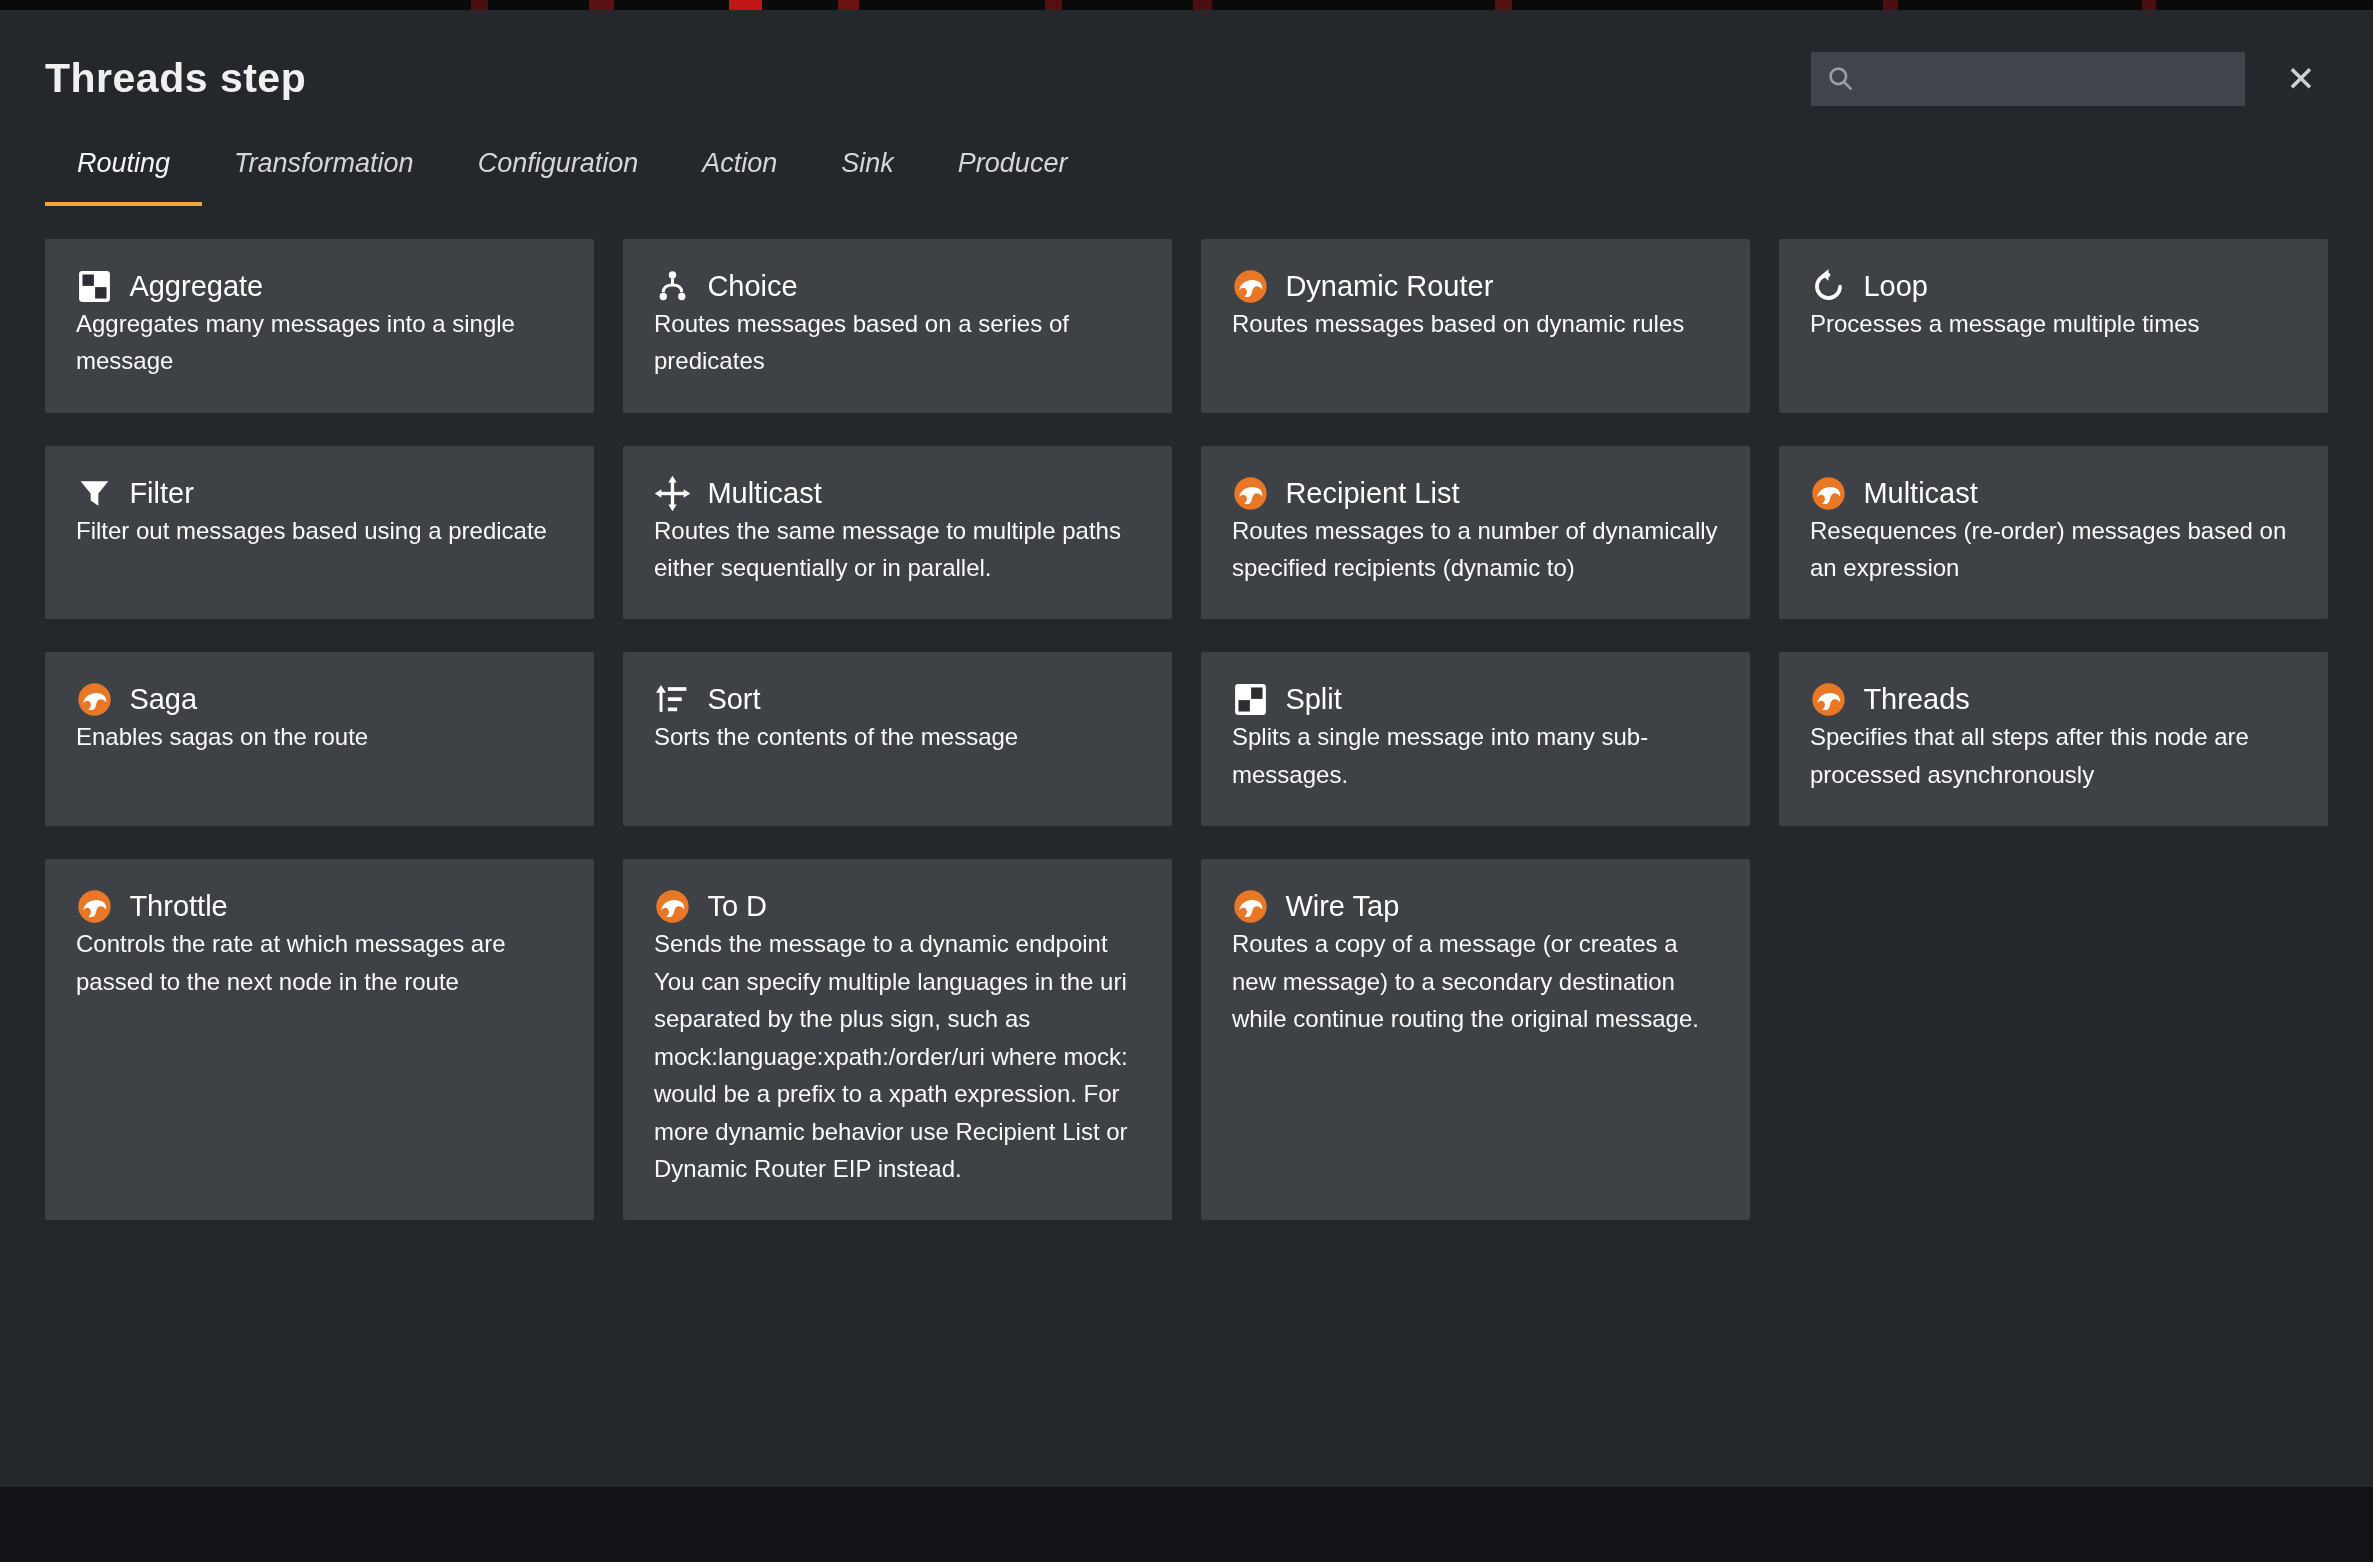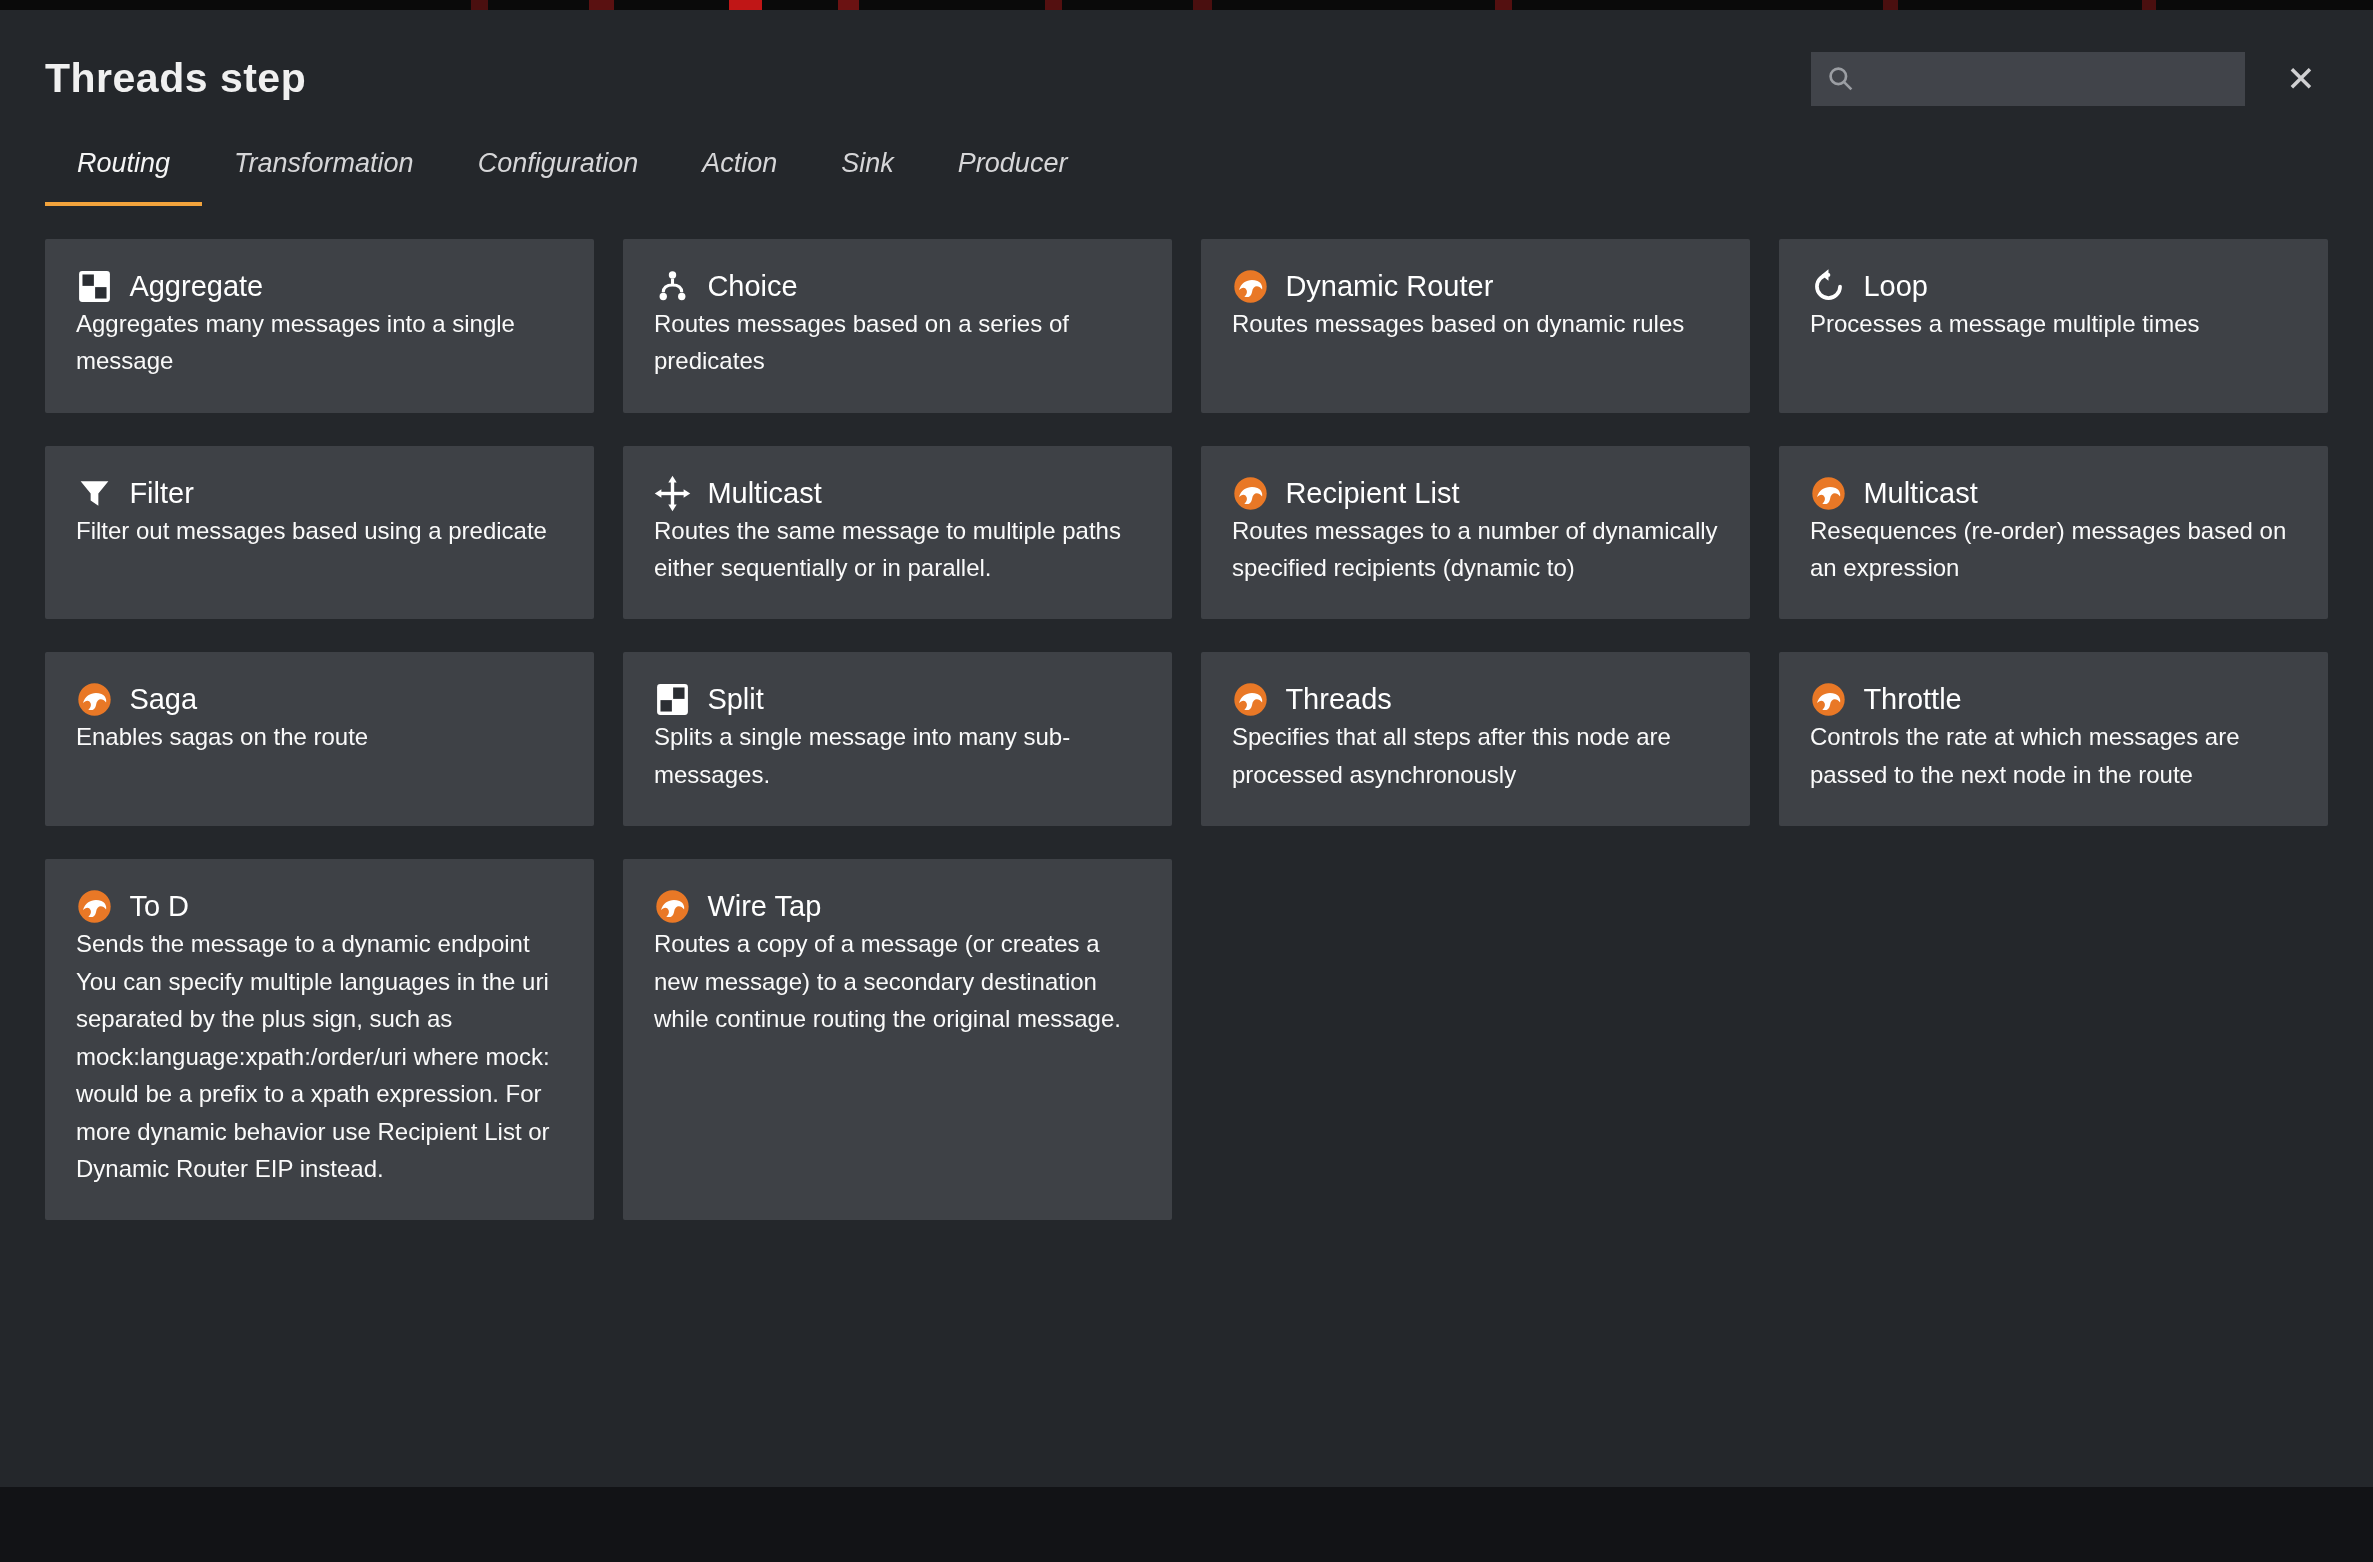--- a/index.html
+++ b/index.html
@@ -234,20 +234,35 @@
               <path d="M4.5 14.5 C6 8.5 12 6.5 16.5 8.5 C19 9.6 20 12 19.5 14 C17 10.5 13.5 11.5 13 15.5 C12.6 18.5 10 19.5 8 18.5 C9.5 17.5 10 16 9.5 14.5 C8.5 12 6 12.5 4.5 14.5 Z" fill="#fff"></path>
             </svg>
           </span>
       <span class="card-title">Saga</span>
     </div>
     <div class="card-desc">Enables sagas on the route</div>
   </div>
       <div class="card">
     <div class="card-head">
       <span class="card-icon">
+            <svg viewBox="0 0 24 24" fill="#fff">
+              <rect x="9" y="4" width="12" height="2.4"></rect>
+              <rect x="9" y="10.6" width="9" height="2.4"></rect>
+              <rect x="9" y="17.2" width="6" height="2.4"></rect>
+              <rect x="3.6" y="7" width="1.9" height="13"></rect>
+              <polygon points="4.5,2.6 1.3,7.6 7.8,7.6"></polygon>
+            </svg>
+          </span>
+      <span class="card-title">Sort</span>
+    </div>
+    <div class="card-desc">Sorts the contents of the message</div>
+  </div>
+      <div class="card">
+    <div class="card-head">
+      <span class="card-icon">
             <svg viewBox="0 0 24 24">
               <rect x="2" y="2" width="20" height="20" rx="2" fill="#fff"></rect>
               <rect x="12.4" y="4.2" width="7.4" height="7.4" fill="#2b2e33"></rect>
               <rect x="4.2" y="12.4" width="7.4" height="7.4" fill="#2b2e33"></rect>
             </svg>
           </span>
       <span class="card-title">Split</span>
     </div>
     <div class="card-desc">Splits a single message into many sub-messages.</div>
   </div>

